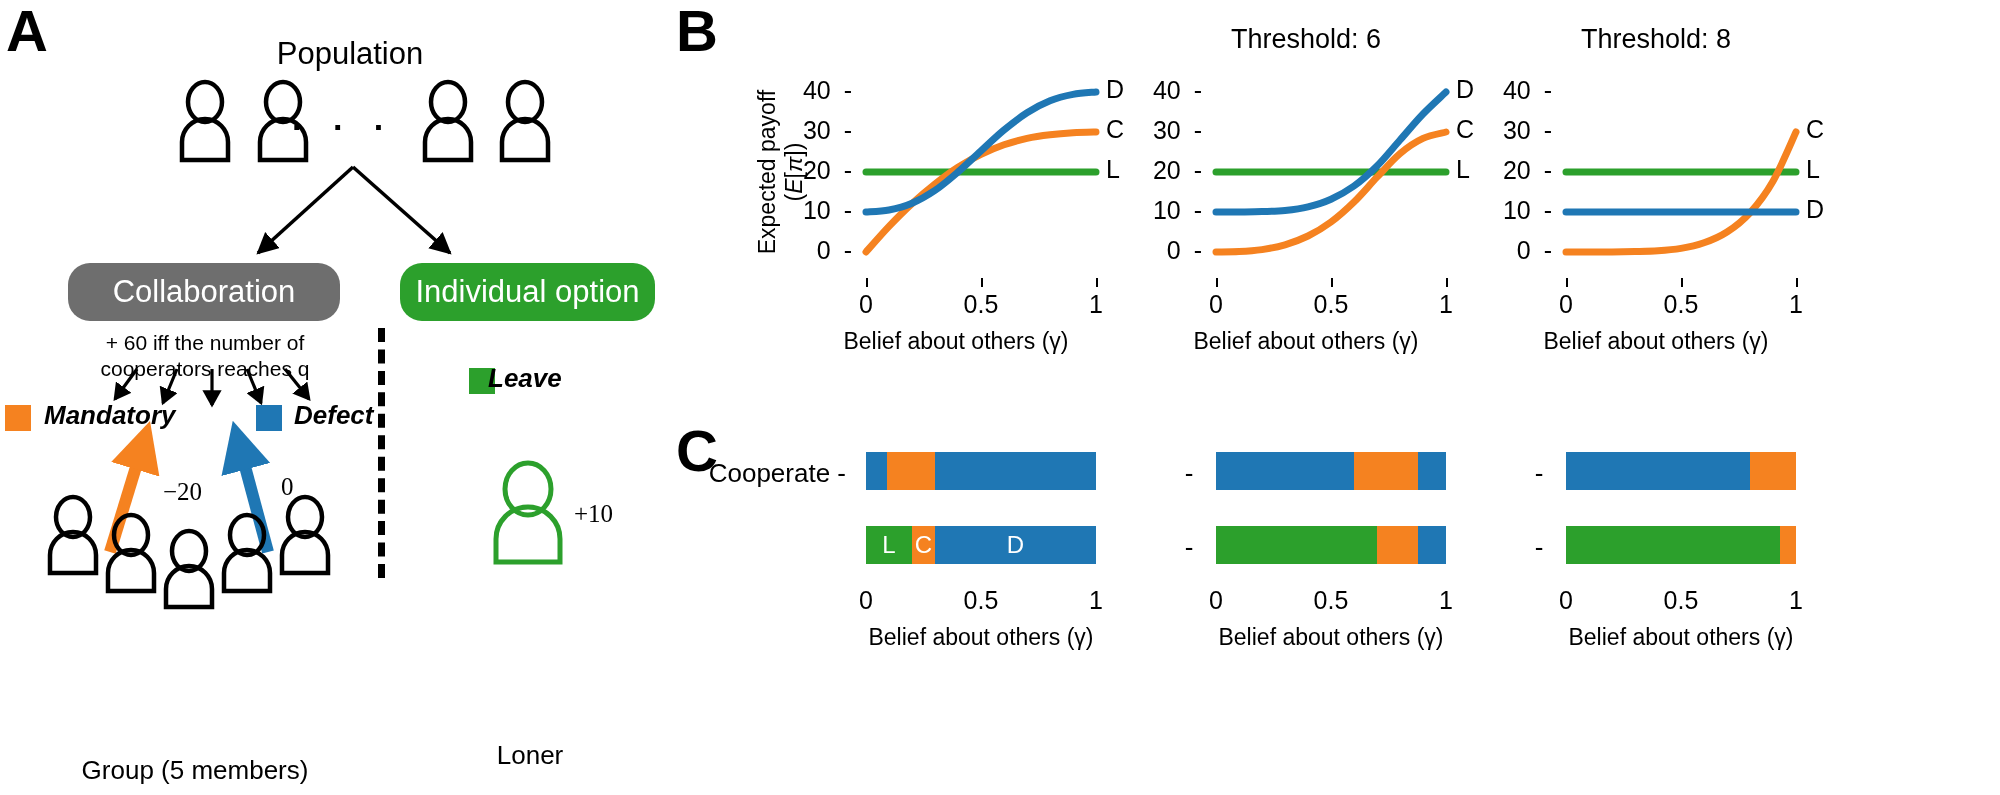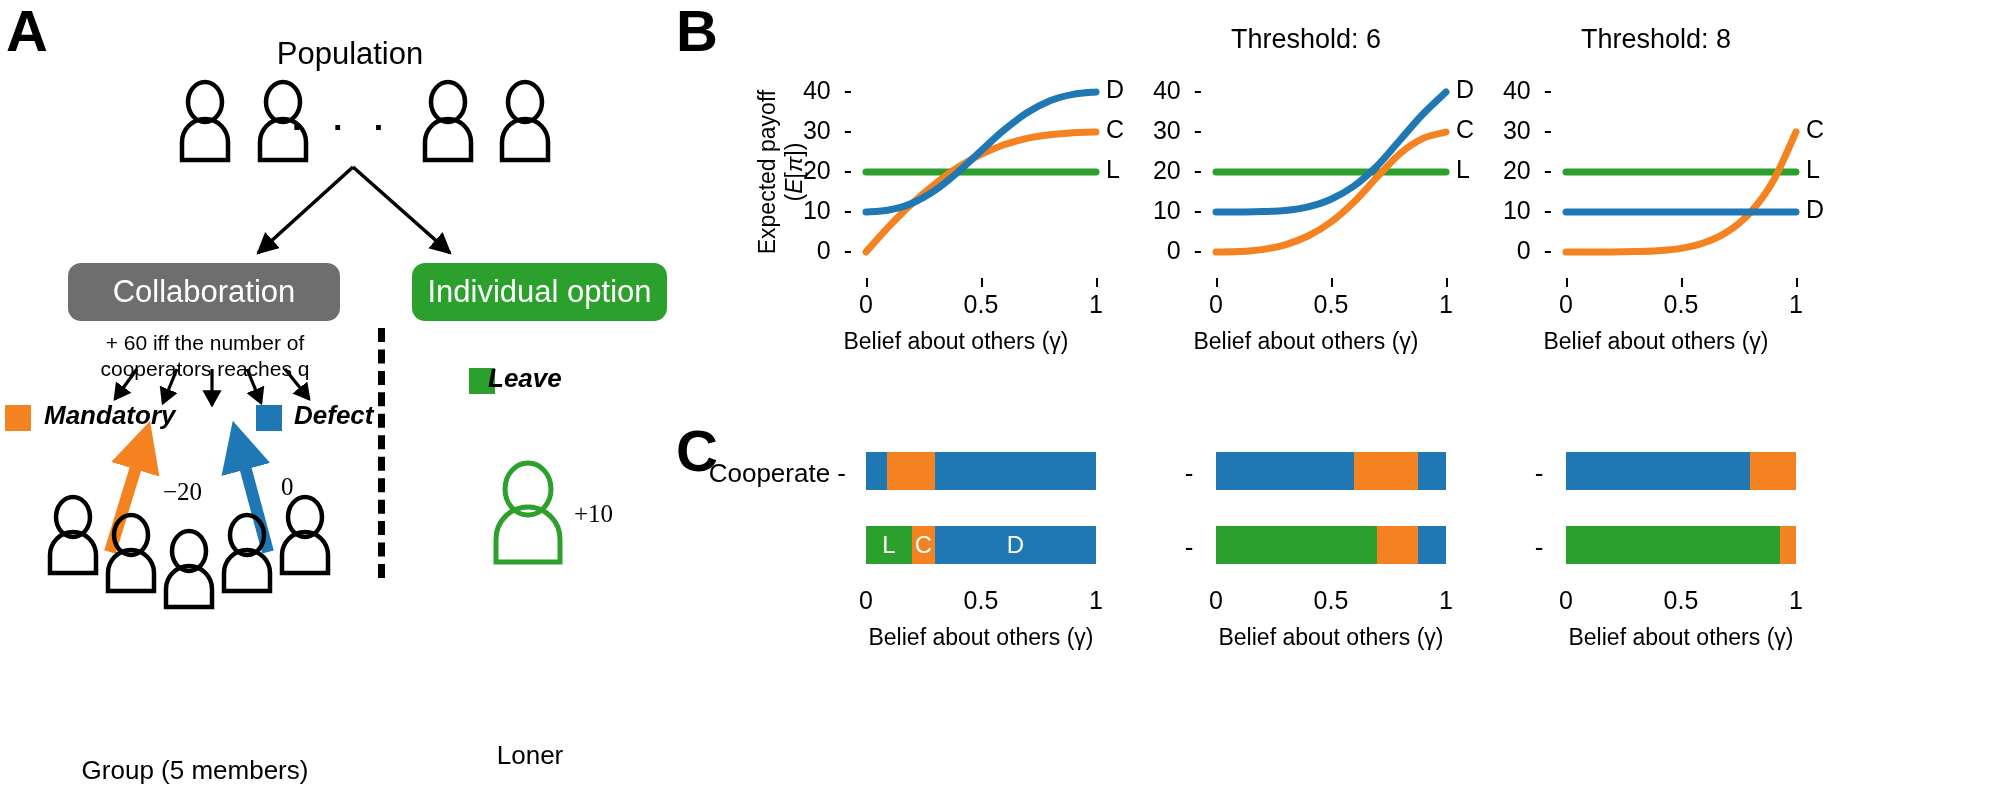--- a/index.html
+++ b/index.html
@@ -4,23 +4,23 @@
 <style>
   html,body{margin:0;padding:0;background:#fff;}
   body{width:2000px;height:795px;font-family:"Liberation Sans",sans-serif;color:#000;overflow:hidden;position:relative;}
   .fig{position:absolute;inset:0;}
   .panel-letter{position:absolute;font-weight:bold;font-size:58px;line-height:1;font-family:"Liberation Sans",sans-serif;}
   
   #panelA{position:absolute;left:0;top:0;width:700px;height:795px;}
   #pa-letter{left:6px;top:2px;}
   #pop-title{position:absolute;left:0;right:0;top:36px;text-align:center;font-size:31px;}
   .dots{position:absolute;font-size:34px;letter-spacing:11px;font-weight:bold;}
-  .boxlabel{position:absolute;border-radius:13px;display:flex;align-items:center;justify-content:center;color:#fff;font-size:31px;text-align:right;}
+  .boxlabel{position:absolute;border-radius:22px;display:flex;align-items:center;justify-content:center;color:#fff;font-size:31px;text-align:right;}
   #collab-box{left:68px;top:263px;width:272px;height:58px;background:#6e6e6e;}
-  #indiv-box{left:400px;top:263px;width:255px;height:58px;background:#2ca02c;margin-left:12px;}
+  #indiv-box{left:400px;top:263px;width:255px;height:58px;background:#2ca02c;}
   #iff-text{position:absolute;left:40px;top:330px;width:330px;text-align:center;font-size:21px;line-height:1.25;}
   .swatch{position:absolute;width:26px;height:26px;}
   .legend-txt{position:absolute;font-weight:bold;font-style:italic;font-size:26px;}
   .payoff-num{position:absolute;font-size:25px;font-family:"Liberation Serif",serif;}
   #group-cap{position:absolute;left:30px;top:755px;width:330px;text-align:center;font-size:26px;}
   #loner-cap{position:absolute;left:430px;top:740px;width:200px;text-align:center;font-size:26px;}
   #dash-div{position:absolute;left:378px;top:328px;width:0;height:250px;border-left:7px dashed #000;}
   
   #panelB{position:absolute;left:666px;top:0;width:1334px;height:400px;}
   #pb-letter{left:10px;top:2px;}

